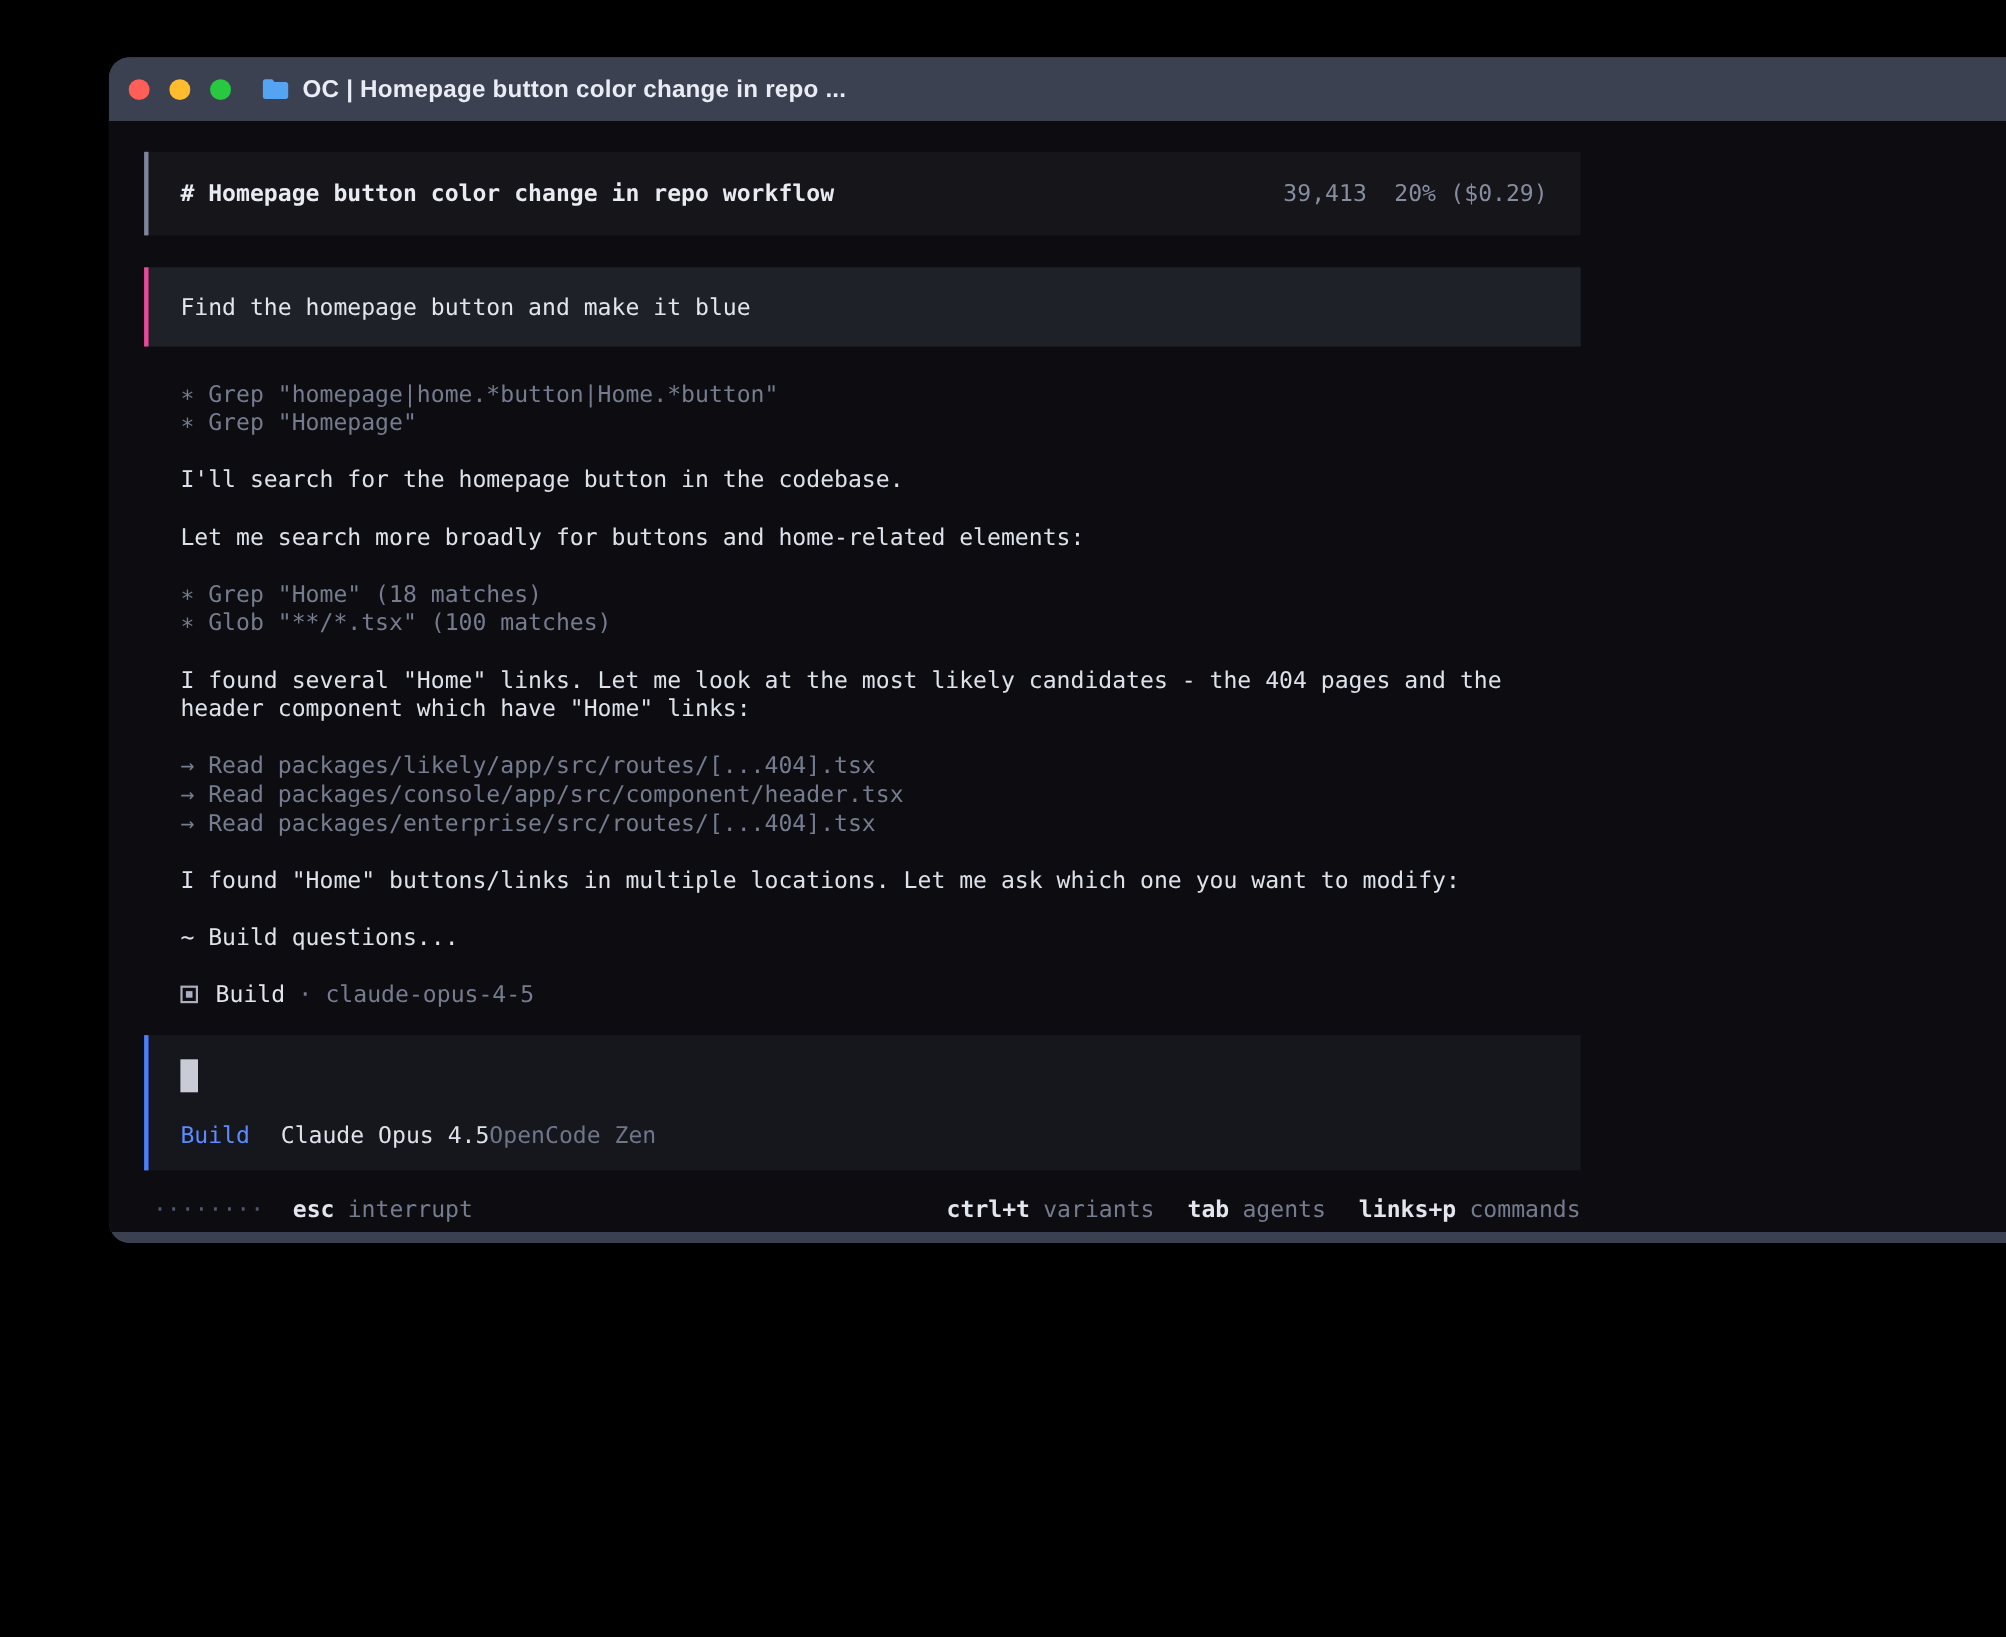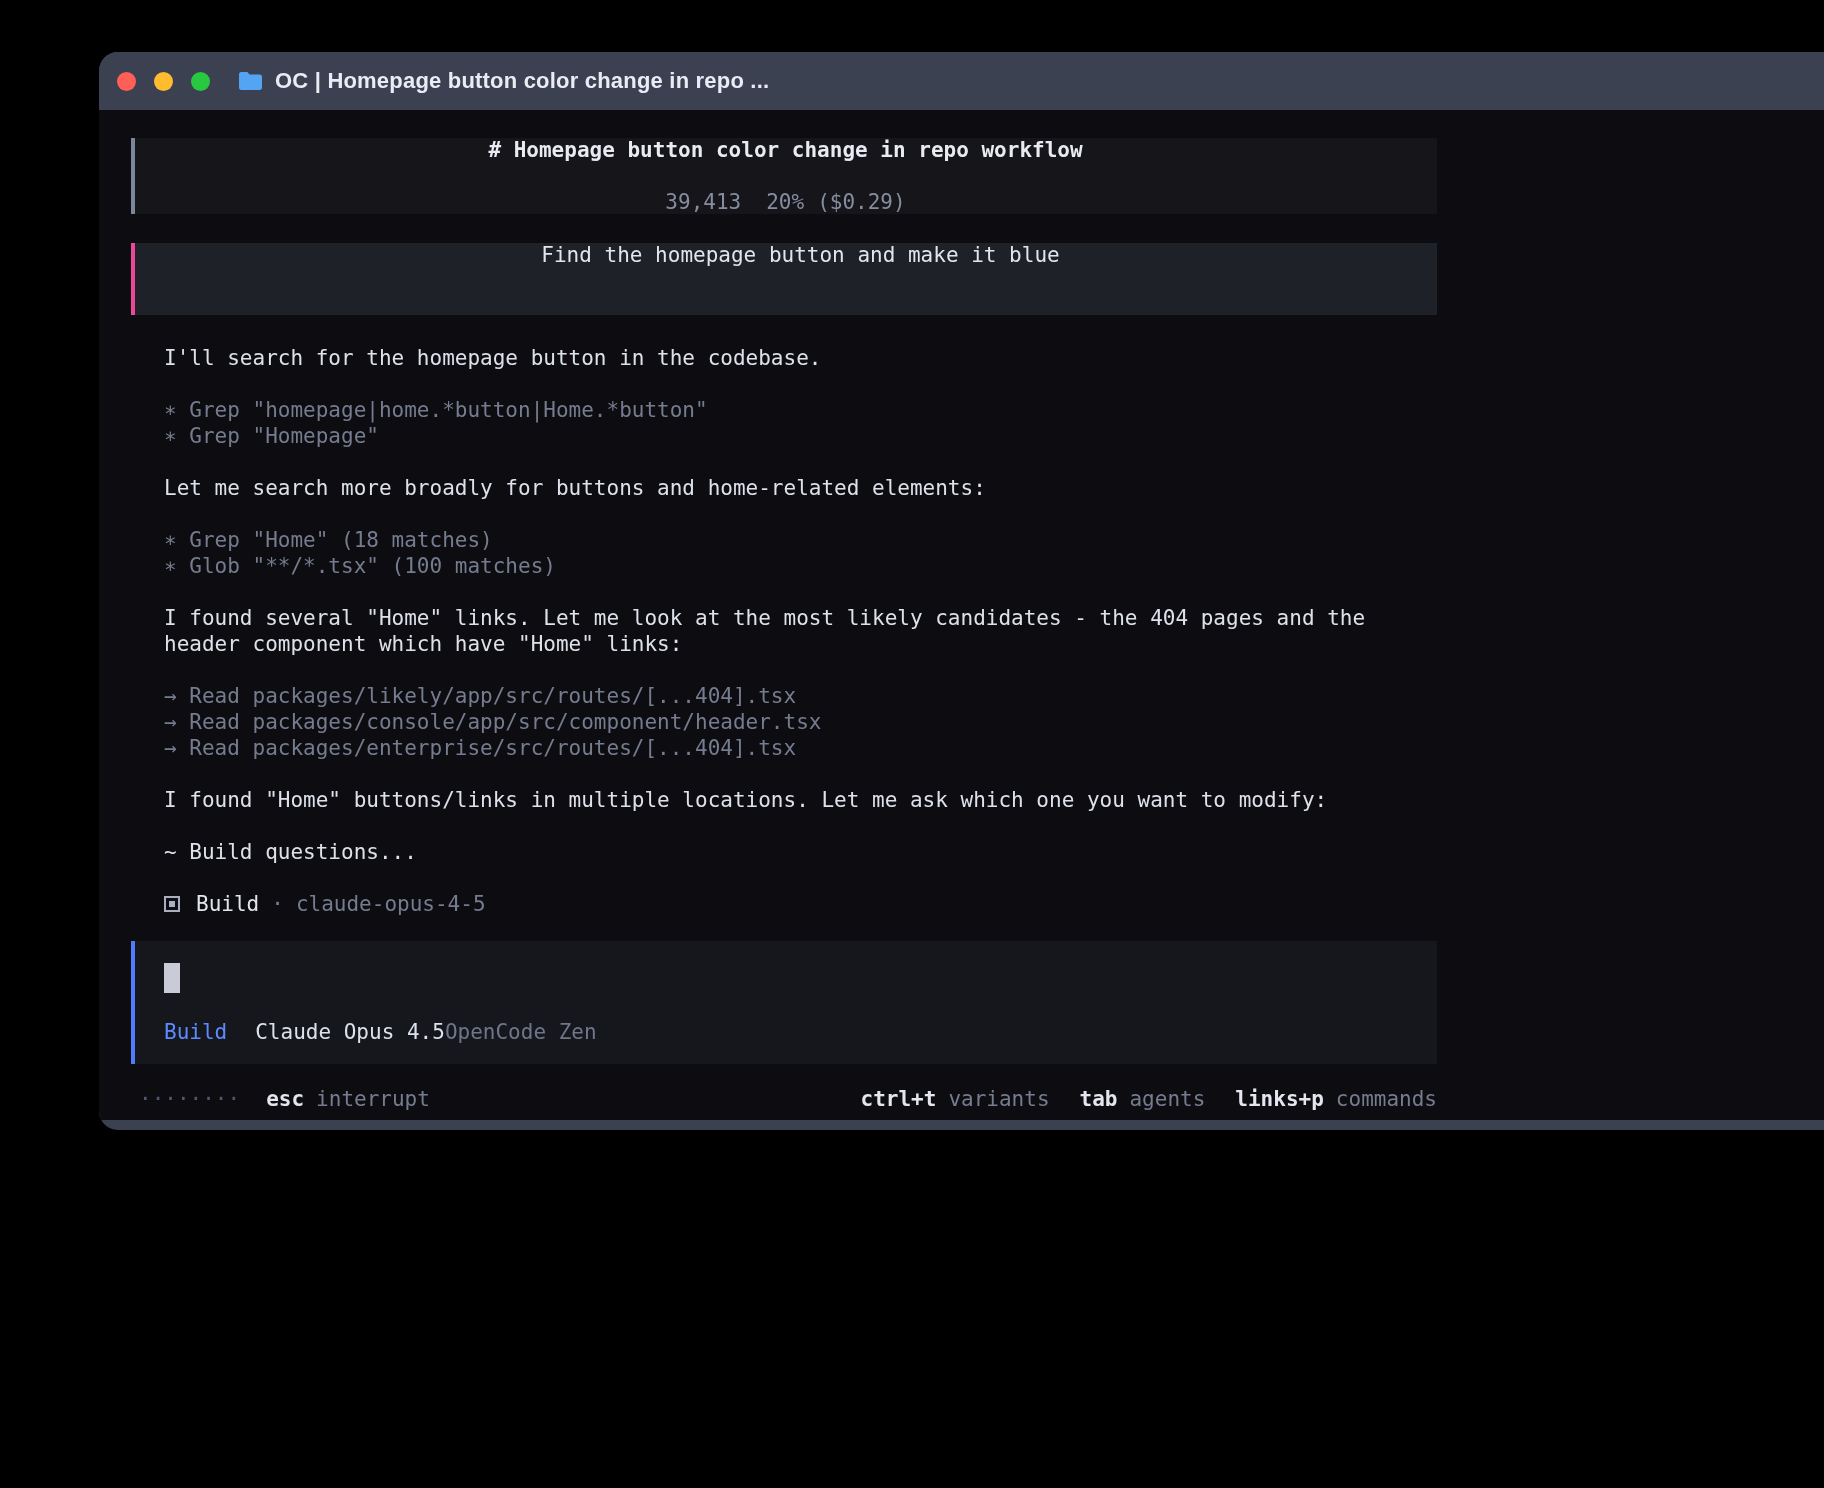--- a/index.html
+++ b/index.html
@@ -21,21 +21,21 @@
   .light.green { background:#28c840; }
   .folder { margin-left:28px; display:flex; align-items:center; }
   .titlebar .title {
     margin-left:12px; font-family:"Liberation Sans",sans-serif; font-weight:700;
     font-size:22px; color:#e9ecf4; letter-spacing:.2px;
   }
 
   .termbody {
     background:#0d0d11; height:1010px; padding:28px 0 0 32px; color:#dde1ea;
   }
-  .block { width:1306px;flex-direction:column; }
+  .block { width:1306px; }
 
   .header-block {
     height:76px; background:#15151a; border-left:4px solid #7e869c;
     display:flex; align-items:center; justify-content:space-between; padding:0 30px 0 29px;
   }
   .header-title { color:#e9ebf2; font-weight:700; }
   .header-stats { color:#868da1; white-space:nowrap; }
   .header-stats .pct { margin-left:25px; }
   .header-stats .cost { margin-left:13px; }
 
@@ -108,25 +108,25 @@
         <span>39,413</span><span class="pct">20%</span><span class="cost">($0.29)</span>
       </span>
     </div>
 
     <div class="block user-block">
       <span>Find the homepage button and make it blue</span>
     </div>
 
     <div class="transcript">
       <div class="group">
-        <div class="prose">I'll search for the homepage button in the codebase.</div>
+        <div class="tool">∗ Grep "homepage|home.*button|Home.*button"</div>
+        <div class="tool">∗ Grep "Homepage"</div>
       </div>
       <div class="group">
-        <div class="tool">∗ Grep "homepage|home.*button|Home.*button"</div>
-        <div class="tool">∗ Grep "Homepage"</div>
+        <div class="prose">I'll search for the homepage button in the codebase.</div>
       </div>
       <div class="group">
         <div class="prose">Let me search more broadly for buttons and home-related elements:</div>
       </div>
       <div class="group">
         <div class="tool">∗ Grep "Home" (18 matches)</div>
         <div class="tool">∗ Glob "**/*.tsx" (100 matches)</div>
       </div>
       <div class="group">
         <div class="prose">I found several "Home" links. Let me look at the most likely candidates - the 404 pages and the header component which have "Home" links:</div>

